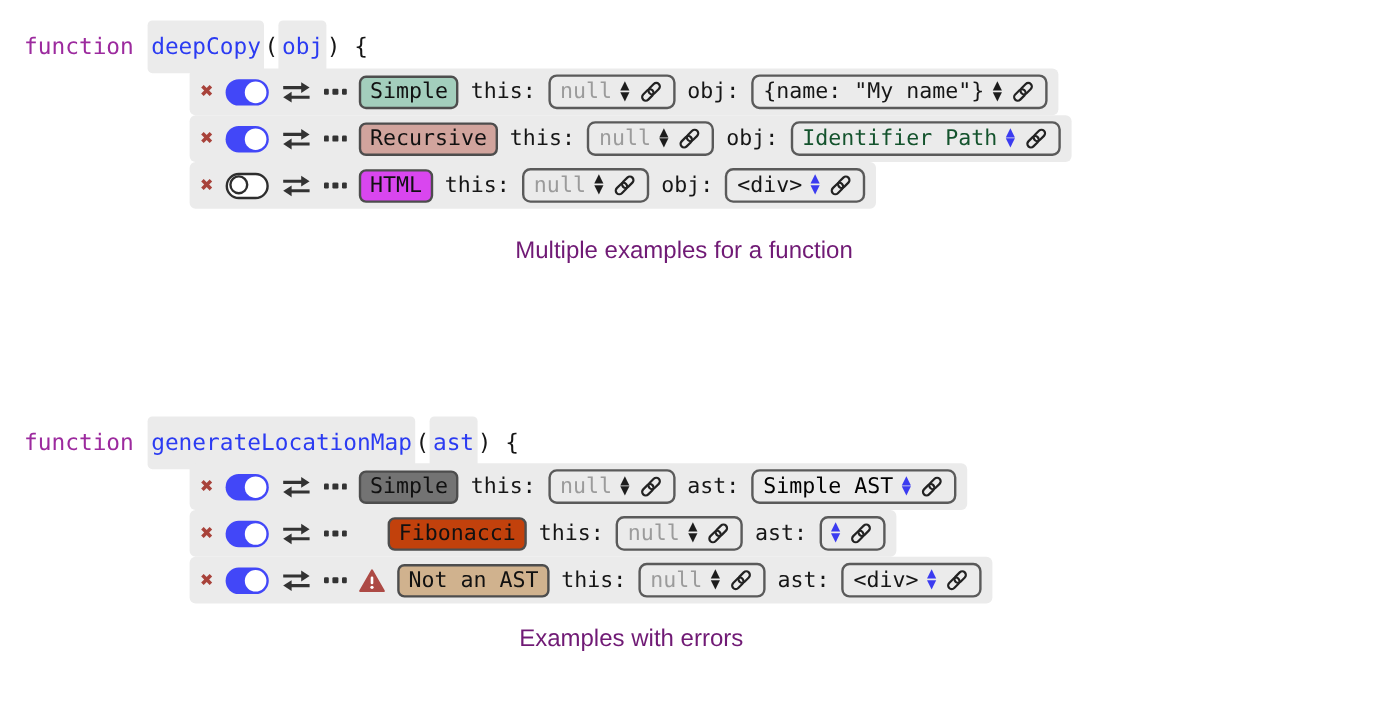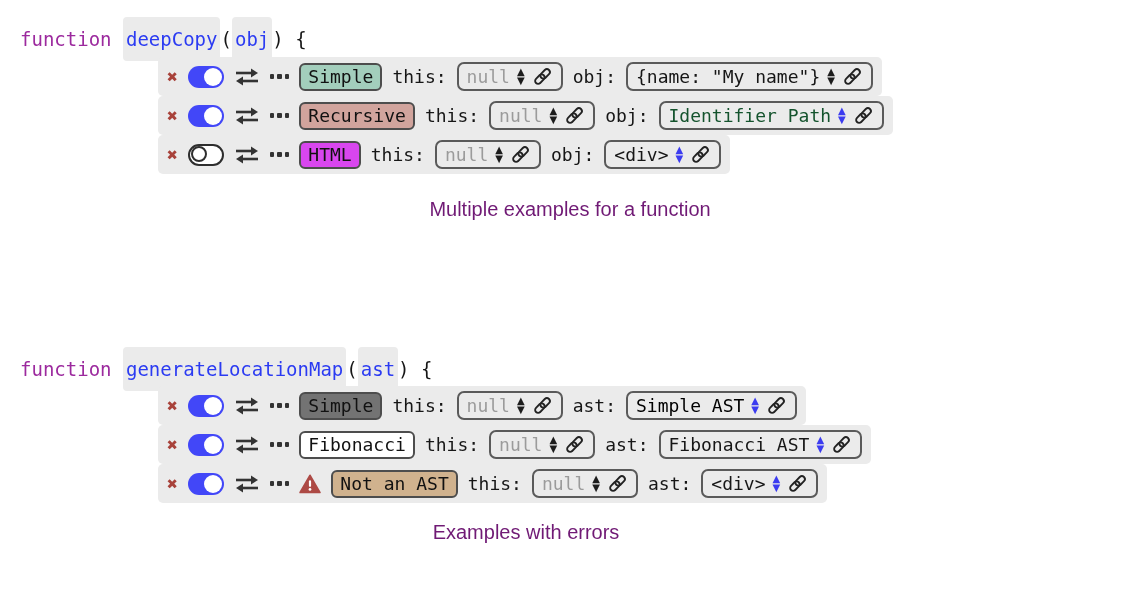--- a/index.html
+++ b/index.html
@@ -247,35 +247,34 @@
           <path d="M17 1.5 L24 6 L17 10.5 Z" fill="#333"></path>
           <path d="M24 14 h-17" stroke="#333" stroke-width="2.6" fill="none"></path>
           <path d="M9 9.5 L2 14 L9 18.5 Z" fill="#333"></path>
         </svg>
       </span>
     <span class="dots">
         <i></i>
         <i></i>
         <i></i>
       </span>
-    <span class="badge" style="background: #ffffff;">Fibonacci</span>
+    <span class="badge" style="background: #c2410c; margin-left: 24px;">Fibonacci</span>
     <span class="lbl">this:</span>
     <span class="vbox">
       <span class="val" style="color: rgb(155, 155, 155);">null</span>
       <span class="stepper" style="color: rgb(28, 28, 28);"><span>▲</span><span>▼</span></span>
       <span class="chain"><svg viewBox="0 0 24 24" width="21" height="21">
             <g fill="none" stroke="#222" stroke-width="2.1" transform="rotate(-45 12 12)">
               <rect x="1.5" y="8.6" width="12.5" height="6.8" rx="3.4"></rect>
               <rect x="10" y="8.6" width="12.5" height="6.8" rx="3.4"></rect>
             </g>
           </svg></span>
     </span>
     <span class="lbl">ast:</span>
     <span class="vbox">
-      <span class="val" style="color: rgb(22, 22, 22);">Fibonacci AST</span>
       <span class="stepper" style="color: rgb(59, 59, 240);"><span>▲</span><span>▼</span></span>
       <span class="chain"><svg viewBox="0 0 24 24" width="21" height="21">
             <g fill="none" stroke="#222" stroke-width="2.1" transform="rotate(-45 12 12)">
               <rect x="1.5" y="8.6" width="12.5" height="6.8" rx="3.4"></rect>
               <rect x="10" y="8.6" width="12.5" height="6.8" rx="3.4"></rect>
             </g>
           </svg></span>
     </span>
   </div>
 

